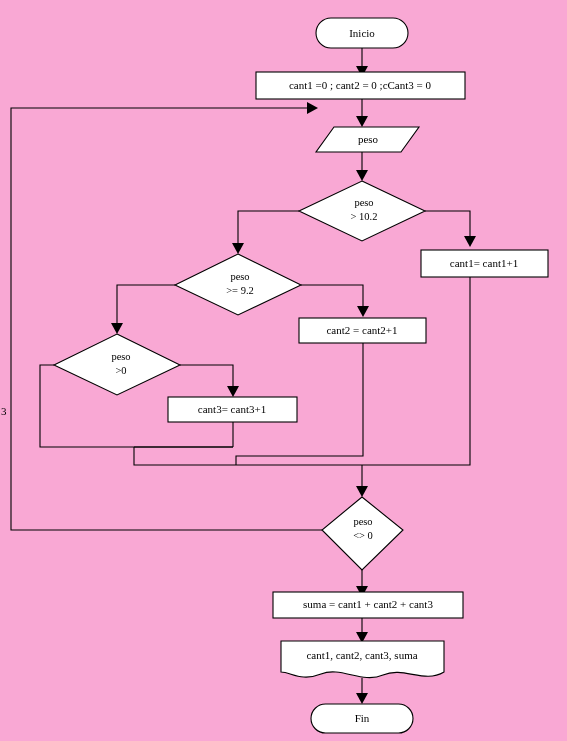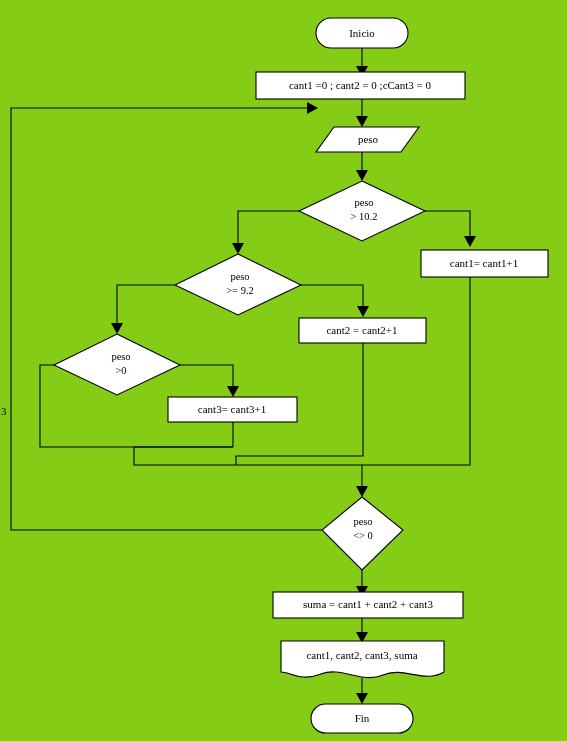--- a/index.html
+++ b/index.html
@@ -7,21 +7,21 @@
     padding: 0;
     background: #ffffff;
   }
   body {
     font-family: "Liberation Serif", "DejaVu Serif", serif;
   }
   #flowchart-canvas {
     position: relative;
     width: 567px;
     height: 741px;
-    background: #84cc16;
+    background: #f9a8d4;
     overflow: hidden;
   }
   svg.chart-svg {
     display: block;
     width: 567px;
     height: 741px;
   }
   .shape-outline {
     fill: #ffffff;
     stroke: #000000;

